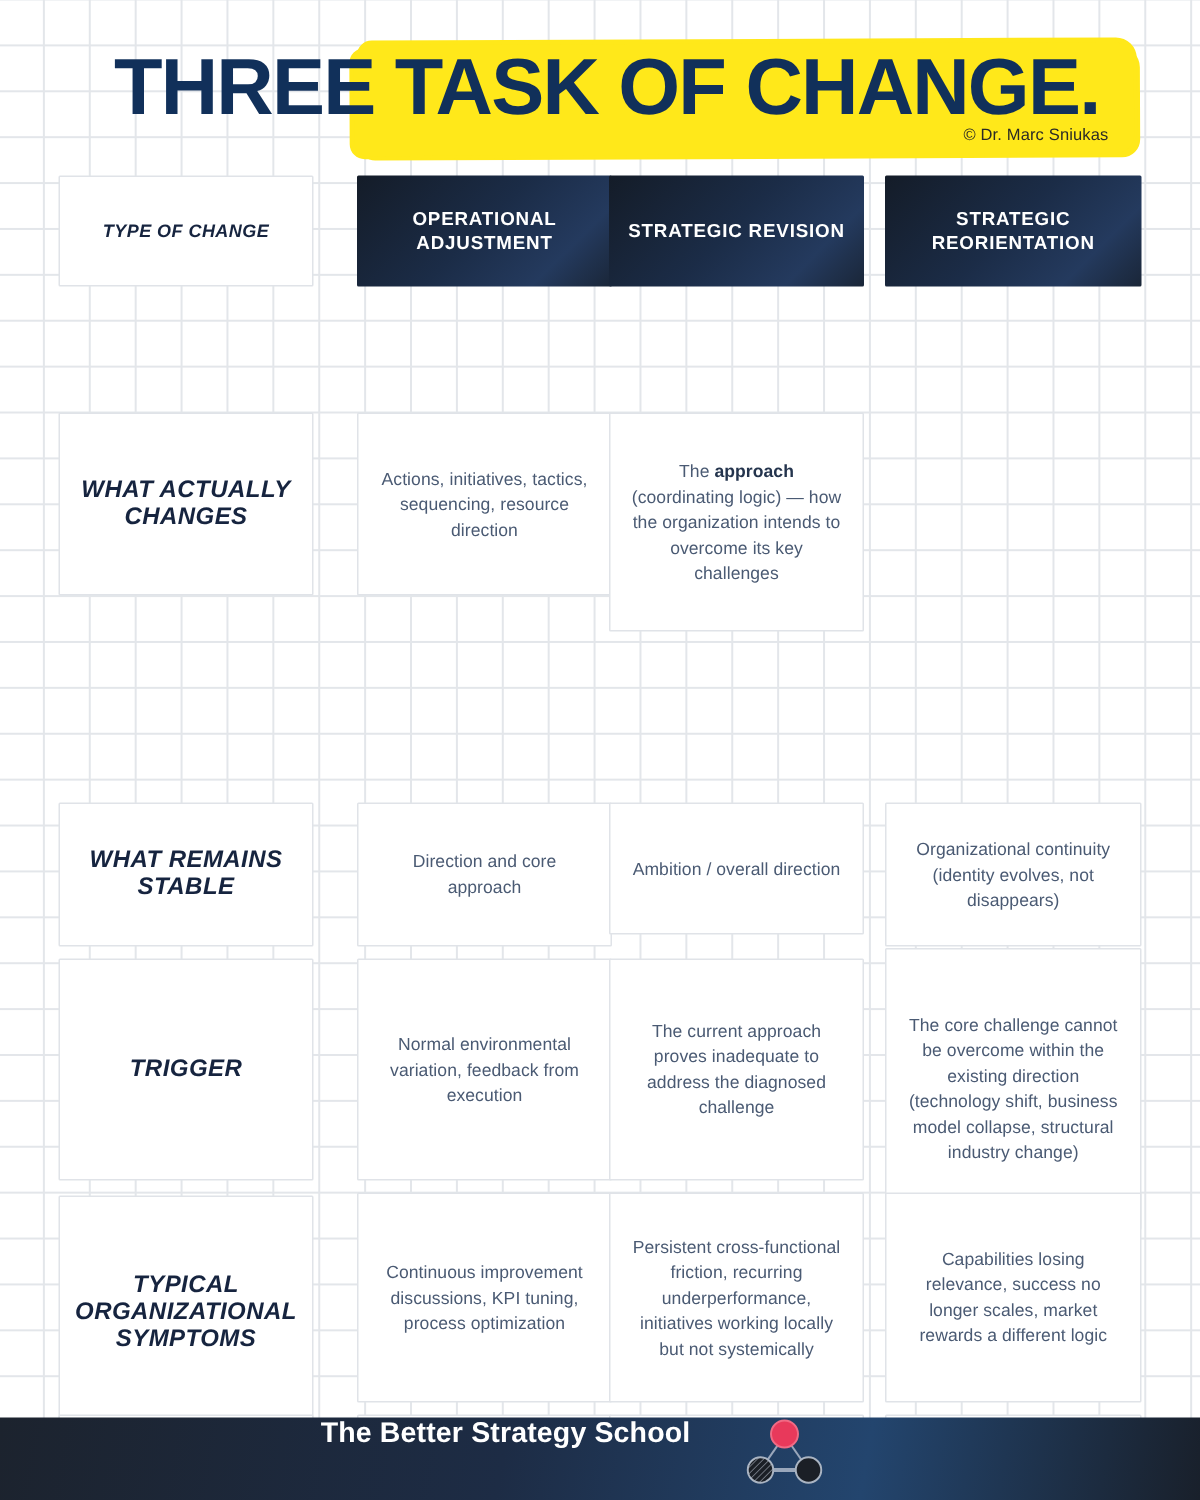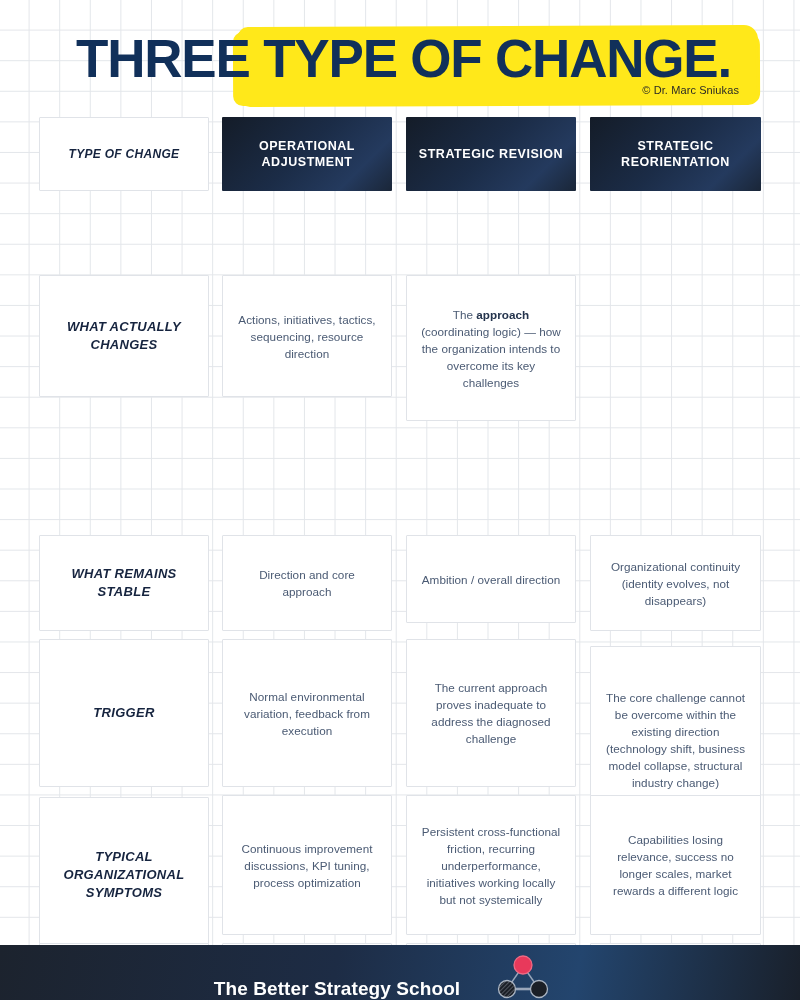--- a/index.html
+++ b/index.html
@@ -96,21 +96,21 @@
     background: #ffffff;
     border: 1px solid #e0e3e8;
     display: flex;
     align-items: center;
     justify-content: center;
     text-align: center;
     padding: 6px 10px;
     border-radius: 1px;
   }
   .cell.c0 { left: 39px;  width: 170px; }
-  .cell.c1 { left: 222px; width: 170px; }
+  .cell.c1 { left: 238px; width: 170px; }
   .cell.c2 { left: 406px; width: 170px; }
   .cell.c3 { left: 590px; width: 171px; }
 
   
   .row.header .cell {
     background: linear-gradient(135deg, #141c28 0%, #1b2c47 48%, #243a5e 78%, #1a2638 100%);
     border: none;
     color: #ffffff;
     font-size: 12.5px;
     font-weight: 700;
@@ -125,21 +125,21 @@
     font-weight: 700;
     font-size: 12px;
     letter-spacing: 0.3px;
   }
 
   
   .cell.rowlabel {
     color: #16243f;
     font-style: italic;
     font-weight: 700;
-    font-size: 13px;
+    font-size: 16px;
     letter-spacing: 0.3px;
     line-height: 18px;
   }
 
   
   .cell.value {
     color: #4a5a73;
     font-size: 11.7px;
     line-height: 17px;
     letter-spacing: 0.05px;
@@ -152,21 +152,21 @@
 
   
   #footer {
     position: absolute;
     left: 0;
     top: 945px;
     width: 800px;
     height: 55px;
     background: linear-gradient(100deg, #1c232e 0%, #1d2c45 42%, #23456e 72%, #19202b 100%);
     display: flex;
-    align-items: flex-end;
+    align-items: flex-start;
     justify-content: center;
     z-index: 2;
   }
   #footer-school {
     color: #ffffff;
     font-size: 19px;
     font-weight: 700;
     letter-spacing: 0.1px;
   }
   #footer-logo {
@@ -185,21 +185,21 @@
 </head>
 <body>
 
 <div id="grid-bg"></div>
 
 <div id="page">
 
   <div id="title-block">
     <div id="title-highlight"></div>
     <div id="title-text">
-      <span>THREE </span><span>TYPE OF CHANGE.</span>
+      <span>THREE </span><span>TASK OF CHANGE.</span>
     </div>
   </div>
   <div id="copyright">© Dr. Marc Sniukas</div>
 
   <div id="table">
 
     <div class="row header" style="height:74px">
       <div class="cell c0" style="top:0;height:74px">TYPE OF CHANGE</div>
       <div class="cell c1" style="top:0;height:74px">OPERATIONAL ADJUSTMENT</div>
       <div class="cell c2" style="top:0;height:74px">STRATEGIC REVISION</div>
@@ -218,21 +218,21 @@
       <div class="cell c0 rowlabel" style="top:214px;height:96px">WHAT REMAINS STABLE</div>
       <div class="cell c1 value" style="top:214px;height:96px">Direction and core approach</div>
       <div class="cell c2 value" style="top:214px;height:88px">Ambition / overall direction</div>
       <div class="cell c3 value" style="top:214px;height:96px">Organizational continuity (identity evolves, not disappears)</div>
     </div>
 
     <div class="row">
       <div class="cell c0 rowlabel" style="top:318px;height:148px">TRIGGER</div>
       <div class="cell c1 value" style="top:318px;height:148px">Normal environmental variation, feedback from execution</div>
       <div class="cell c2 value" style="top:318px;height:148px">The current approach proves inadequate to address the diagnosed challenge</div>
-      <div class="cell c3 value" style="top:325px;height:188px">The core challenge cannot be overcome within the existing direction (technology shift, business model collapse, structural industry change)</div>
+      <div class="cell c3 value" style="top:311px;height:188px">The core challenge cannot be overcome within the existing direction (technology shift, business model collapse, structural industry change)</div>
     </div>
 
     <div class="row">
       <div class="cell c0 rowlabel" style="top:476px;height:156px">TYPICAL ORGANIZATIONAL SYMPTOMS</div>
       <div class="cell c1 value" style="top:474px;height:140px">Continuous improvement discussions, KPI tuning, process optimization</div>
       <div class="cell c2 value" style="top:474px;height:140px">Persistent cross-functional friction, recurring underperformance, initiatives working locally but not systemically</div>
       <div class="cell c3 value" style="top:474px;height:140px">Capabilities losing relevance, success no longer scales, market rewards a different logic</div>
     </div>
 
     <div class="row">

